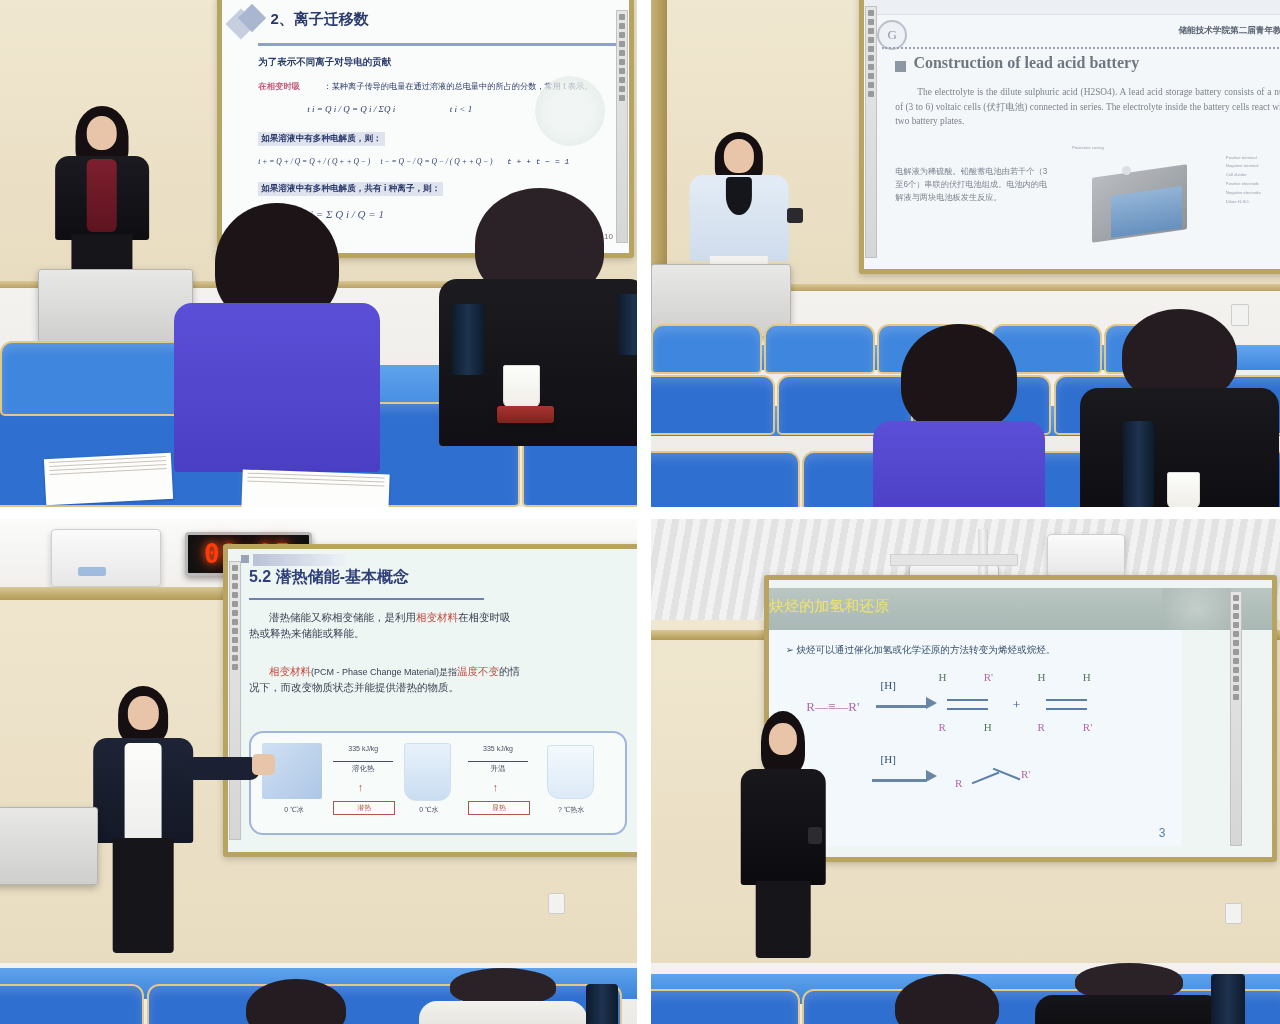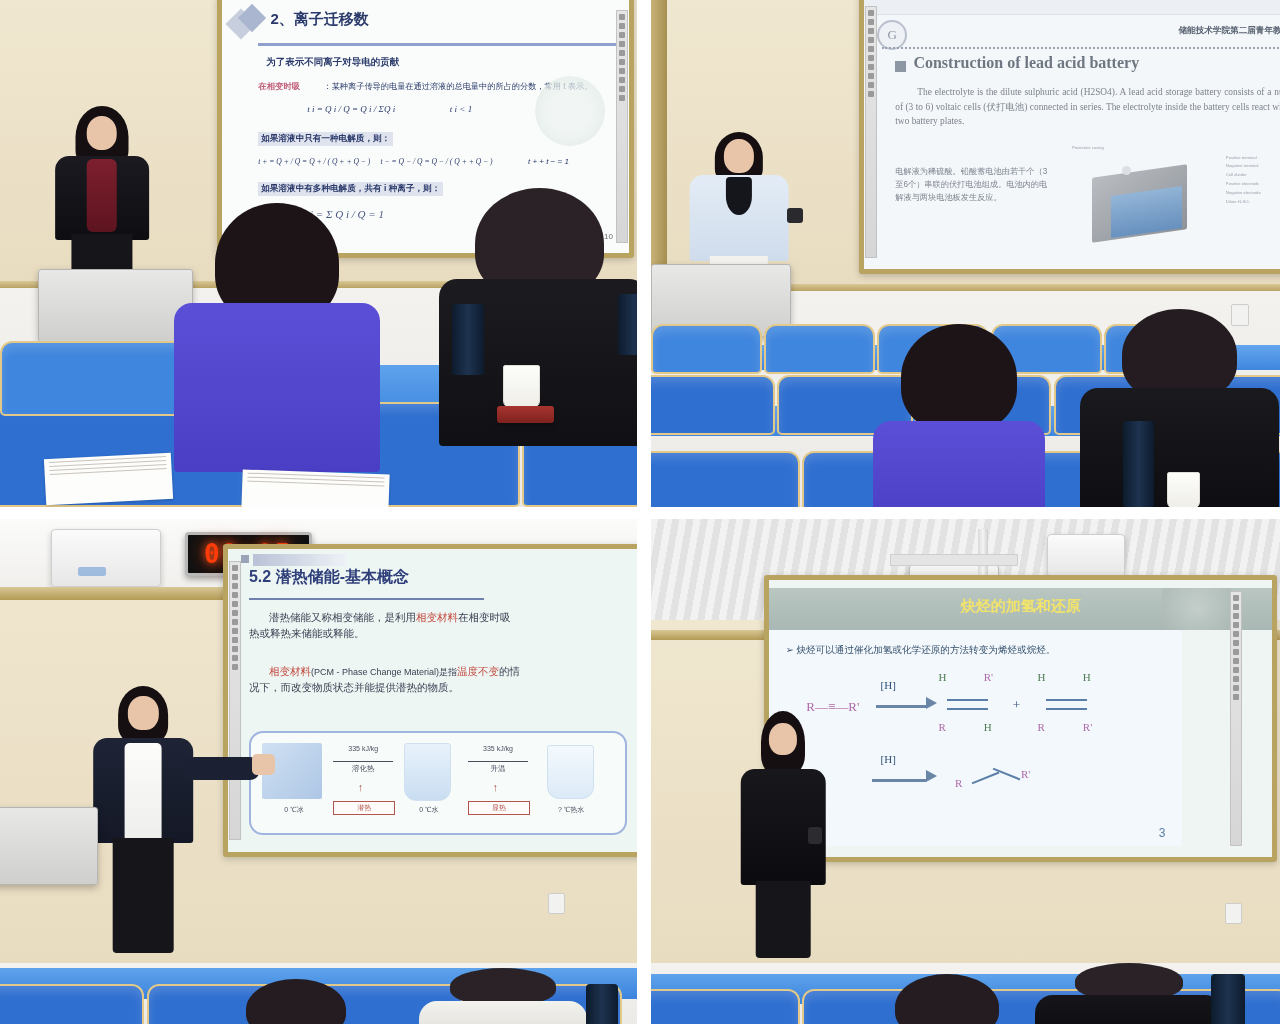--- a/index.html
+++ b/index.html
@@ -72,21 +72,21 @@
   .s3-p{position:absolute;color:#3a3f52;line-height:1.5;}
   .red{color:#c2483f;}
   .s3-box{position:absolute;border:2px solid #9fb4de;border-radius:14px;background:rgba(255,255,255,.5);}
   .s3-cap{position:absolute;color:#4a4f60;text-align:center;white-space:nowrap;}
   .s3-tag{position:absolute;border:1px solid #b4554c;color:#b4554c;text-align:center;background:#fdfbfb;}
   .s3-arrow{position:absolute;color:#b4554c;}
   .ice{position:absolute;background:linear-gradient(135deg,#cfe0f2,#aec7e6);border-radius:2px;}
   .glass{position:absolute;background:linear-gradient(#e9f2fb,#c9ddf1);border-radius:3px 3px 12px 12px;border:1px solid #cfe0f0;}
 
   .s4-band{position:absolute;background:linear-gradient(#b9c6c2,#a9b8b4);}
-  .s4-title{position:absolute;color:#f2e36a;font-weight:700;text-align:center;width:100%;}
+  .s4-title{position:absolute;color:#f2e36a;font-weight:400;text-align:left;width:100%;}
   .s4-body{position:absolute;background:#f2f8fb;}
   .s4-p{position:absolute;color:#36506e;line-height:1.45;}
   .rx{position:absolute;color:#2f4e77;font-family:"Liberation Serif",serif;}
   .rxp{color:#b06aa8;}
   .rxg{color:#4f7c52;}
   .bond{position:absolute;background:#5b7fa8;}
   .arrow-l{position:absolute;height:3px;background:#6a86a6;}
   .arrow-h{position:absolute;width:0;height:0;border-top:6px solid transparent;border-bottom:6px solid transparent;border-left:11px solid #6a86a6;}
 
   .thermos{position:absolute;background:linear-gradient(90deg,#0d1b2c,#1e3350,#0d1b2c);border-radius:4px 4px 3px 3px;}
@@ -107,33 +107,33 @@
       <div class="chairrail"></div>
 
       <div class="board" style="left:34%;top:-1%;width:64%;height:50%;">
         <div class="board-in">
           <div class="slide" style="background:#f9fcfb;">
             <div class="s1-dia" style="left:2%;top:5%;width:22px;height:22px;background:#c7cfdf;"></div>
             <div class="s1-dia" style="left:5%;top:3%;width:20px;height:20px;background:#aab6cf;"></div>
             <div class="s1-title" style="left:12%;top:4%;font-size:15px;">2、离子迁移数</div>
             <div class="s1-rule" style="left:9%;top:17%;width:88%;"></div>
 
-            <div class="tx blue" style="left:9%;top:22%;font-size:9.5px;font-weight:700;margin-left:8px;">为了表示不同离子对导电的贡献</div>
+            <div class="tx blue" style="left:9%;top:22%;font-size:9.5px;font-weight:700;">为了表示不同离子对导电的贡献</div>
 
             <div class="tx pink" style="left:9%;top:32%;font-size:8.4px;font-weight:700;">在相变时吸</div>
             <div class="tx blue" style="left:25%;top:32%;font-size:8.2px;">：某种离子传导的电量在通过溶液的总电量中的所占的分数，常用 t 表示。</div>
 
             <div class="tx blue" style="left:21%;top:41%;font-size:9px;font-family:'Liberation Serif',serif;font-style:italic;">t i = Q i / Q = Q i / ΣQ i</div>
             <div class="tx blue" style="left:56%;top:41%;font-size:9px;font-family:'Liberation Serif',serif;font-style:italic;">t i &lt; 1</div>
 
-            <div class="tx blue hl" style="left:9%;top:52%;font-size:8.6px;font-weight:700;padding:1px 3px;">如果溶液中只有一种电解质，则：</div>
+            <div class="tx blue hl" style="left:9%;top:52%;font-size:8.6px;font-weight:700;padding:1px 3px;">如果溶液中有多种电解质，则：</div>
 
             <div class="tx blue" style="left:9%;top:62%;font-size:7.6px;font-family:'Liberation Serif',serif;font-style:italic;">t + = Q + / Q = Q + / ( Q + + Q − )</div>
             <div class="tx blue" style="left:39%;top:62%;font-size:7.6px;font-family:'Liberation Serif',serif;font-style:italic;">t − = Q − / Q = Q − / ( Q + + Q − )</div>
-            <div class="tx blue" style="left:70%;top:62%;font-size:8px;font-family:Liberation Sans, sans-serif;font-style:italic;margin-left:21px;">t + + t − = 1</div>
+            <div class="tx blue" style="left:70%;top:62%;font-size:8px;font-family:Liberation Mono, monospace;font-style:italic;">t + + t − = 1</div>
 
             <div class="tx blue hl" style="left:9%;top:72%;font-size:8.6px;font-weight:700;padding:1px 3px;">如果溶液中有多种电解质，共有 i 种离子，则：</div>
 
             <div class="tx blue" style="left:18%;top:82%;font-size:11px;font-family:'Liberation Serif',serif;font-style:italic;opacity:.85;">Σ t i = Σ Q i / Q = 1</div>
 
             <div class="pg" style="right:4%;bottom:5%;font-size:8px;">10</div>
             <div style="position:absolute;right:6%;top:30%;width:70px;height:70px;border-radius:50%;background:radial-gradient(circle,#edf3f0 40%,#e2ebe6 70%,transparent 72%);opacity:.7;"></div>
           </div>
           <div class="sidebar-tools" style="right:1px;">
             <i></i>

